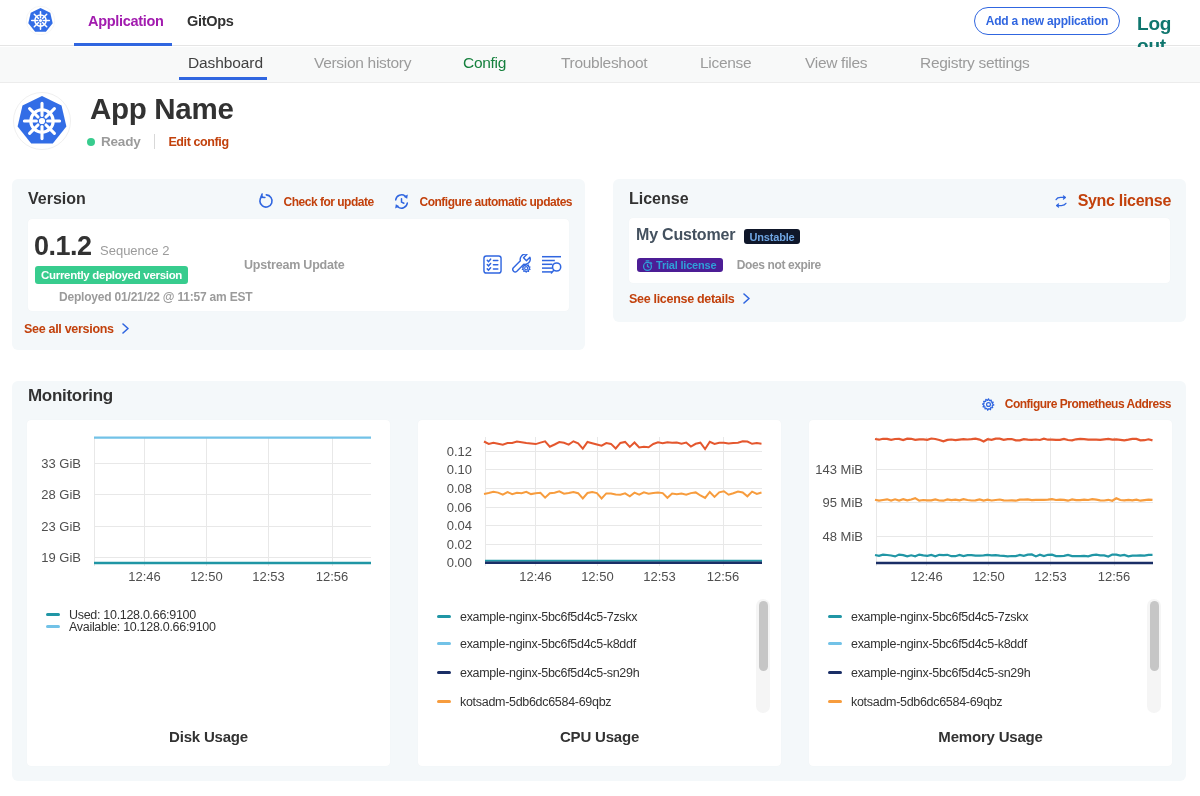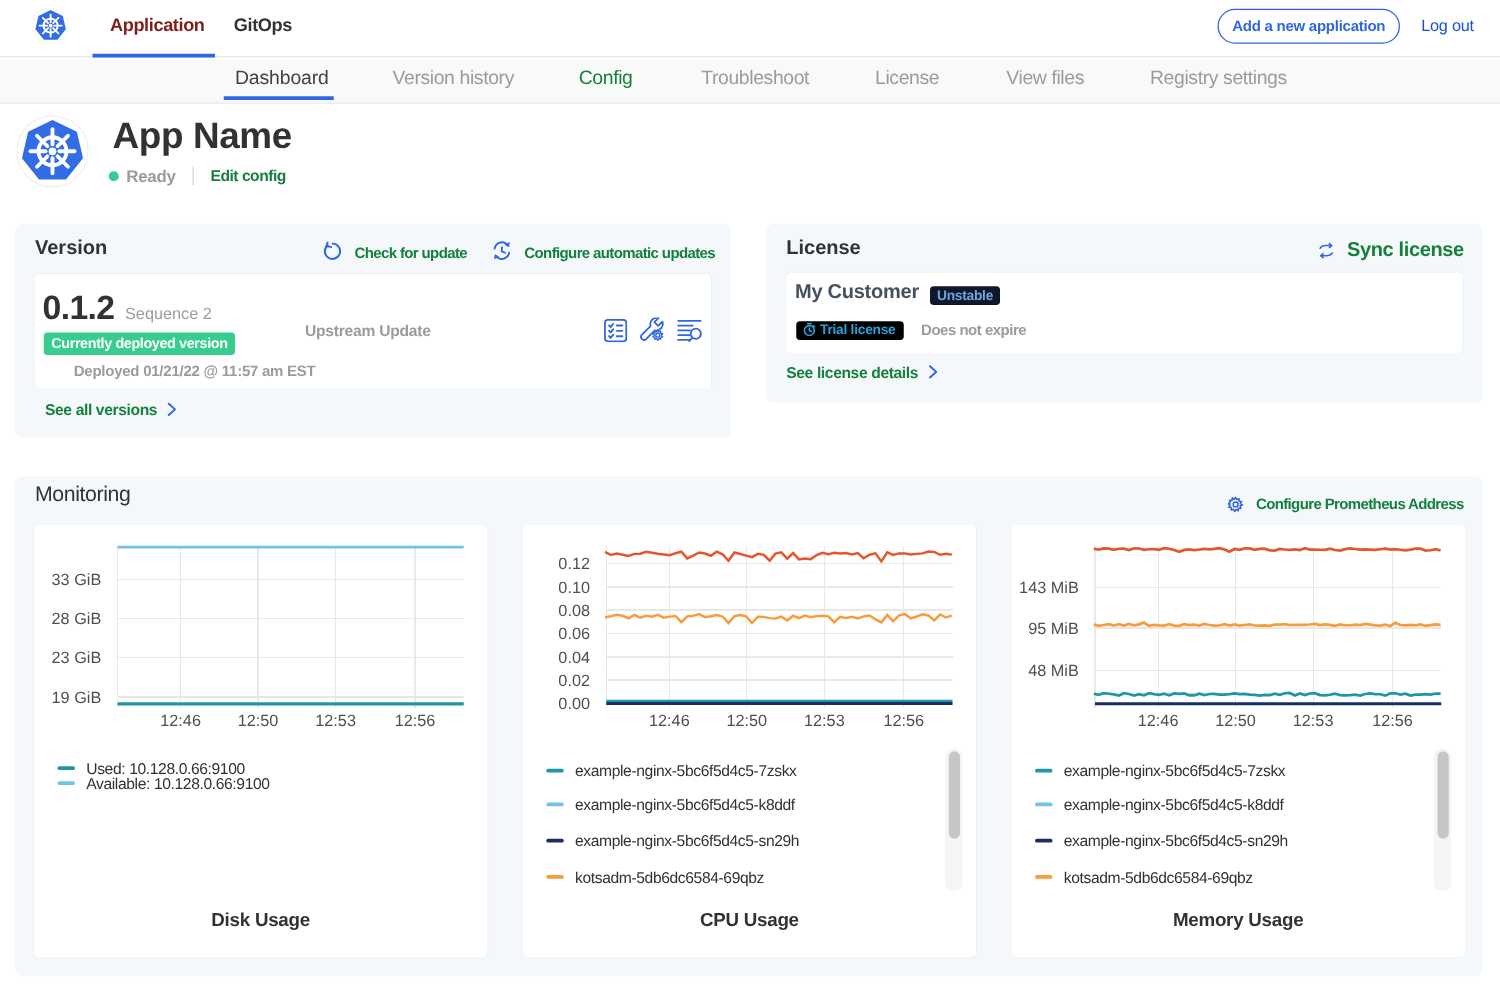--- a/index.html
+++ b/index.html
@@ -1,40 +1,40 @@
 <!DOCTYPE html>
 <html><head>
 <meta charset="utf-8">
 <style>
 * { margin:0; padding:0; box-sizing:border-box; }
 html,body { width:1200px; height:796px; background:#fff; font-family:"Liberation Sans",sans-serif; overflow:hidden; }
 .abs { position:absolute; }
-.link { color:#15803d; font-weight:bold; font-size:12.5px; letter-spacing:-0.3px; }
+.link { color:#c2410c; font-weight:bold; font-size:12.5px; letter-spacing:-0.3px; }
 .card { background:#f4f8fa; border-radius:6px; position:absolute; }
 .wcard { background:#fff; border-radius:4px; position:absolute; box-shadow:0 0 1px rgba(0,0,0,0.05); }
 .ax { font-size:13px; fill:#4f4f4f; font-family:"Liberation Sans",sans-serif; }
 .ctitle { font-weight:bold; font-size:15px; color:#323232; text-align:center; position:absolute; width:100%; letter-spacing:-0.2px; }
 .leg { position:absolute; font-size:12.5px; color:#323232; letter-spacing:-0.3px; white-space:nowrap; }
 .dash { display:inline-block; width:14px; height:3px; border-radius:2px; vertical-align:middle; margin-right:9px; margin-top:-2px; }
 </style>
 </head>
 <body style="position:relative;">
 
 <div class="abs" style="left:0;top:0;width:1200px;height:46px;background:#fff;border-bottom:1px solid #e5e5e5;">
   <div class="abs" style="left:26px;top:6px;">
     <svg width="29" height="29" viewBox="0 0 58 58">
       <circle cx="29" cy="29" r="28.5" fill="#fff" stroke="#ececec" stroke-width="1"></circle>
       <use href="#k8s" x="3.5" y="3" width="51" height="51"></use>
     </svg>
   </div>
-  <div class="abs" style="left:88px;top:13px;font-size:14.5px;font-weight:bold;color:#7f1d1d;letter-spacing:-0.3px;">Application</div>
+  <div class="abs" style="left:88px;top:13px;font-size:14.5px;font-weight:bold;color:#a21caf;letter-spacing:-0.3px;">Application</div>
   <div class="abs" style="left:187px;top:13px;font-size:14.5px;font-weight:bold;color:#323232;letter-spacing:-0.3px;">GitOps</div>
   <div class="abs" style="left:74px;top:43px;width:98px;height:3px;background:#3066e0;"></div>
   <div class="abs" style="left:974px;top:7px;width:146px;height:28px;border:1px solid #3066e0;border-radius:14px;color:#3066e0;font-weight:bold;font-size:12px;text-align:center;line-height:26px;letter-spacing:-0.2px;">Add a new application</div>
-  <div class="abs" style="left:1137px;top:13px;font-size:13px;font-weight:normal;color:#1d4ed8;letter-spacing:-0.2px;">Log out</div>
+  <div class="abs" style="left:1137px;top:13px;font-size:19px;font-weight:bold;color:#0f766e;letter-spacing:-0.2px;">Log out</div>
 </div>
 
 <div class="abs" style="left:0;top:47px;width:1200px;height:36px;background:#f8f9f9;border-bottom:1px solid #ececec;">
   <div class="abs" style="left:188px;top:7px;font-size:15.5px;color:#414141;font-weight:500;letter-spacing:-0.1px;">Dashboard</div>
   <div class="abs" style="left:314px;top:7px;font-size:15.5px;color:#9b9b9b;letter-spacing:-0.3px;">Version history</div>
   <div class="abs" style="left:463px;top:7px;font-size:15.5px;color:#15803d;letter-spacing:-0.3px;">Config</div>
   <div class="abs" style="left:561px;top:7px;font-size:15.5px;color:#9b9b9b;letter-spacing:-0.3px;">Troubleshoot</div>
   <div class="abs" style="left:700px;top:7px;font-size:15.5px;color:#9b9b9b;letter-spacing:-0.3px;">License</div>
   <div class="abs" style="left:805px;top:7px;font-size:15.5px;color:#9b9b9b;letter-spacing:-0.3px;">View files</div>
   <div class="abs" style="left:920px;top:7px;font-size:15.5px;color:#9b9b9b;letter-spacing:-0.3px;">Registry settings</div>
@@ -75,57 +75,57 @@
     <div class="abs" style="left:455px;top:36px;"><svg width="19" height="19" viewBox="0 0 20 20">
           <use href="#icklist"></use>
         </svg></div>
     <div class="abs" style="left:484px;top:35px;"><svg width="20" height="20" viewBox="0 0 21 21">
           <use href="#icwrench"></use>
         </svg></div>
     <div class="abs" style="left:513px;top:36px;"><svg width="21" height="19" viewBox="0 0 22 20">
           <use href="#iclogs"></use>
         </svg></div>
   </div>
-  <div class="abs" style="left:24px;top:140px;white-space:nowrap;"><span class="link">See all versions</span>
+  <div class="abs" style="left:12px;top:140px;white-space:nowrap;"><span class="link">See all versions</span>
     <svg width="9" height="11" viewBox="0 0 9 11" style="vertical-align:-1px;margin-left:3px;">
         <path d="M2 1 L7 5.5 L2 10" fill="none" stroke="#3066e0" stroke-width="1.6" stroke-linecap="round" stroke-linejoin="round"></path>
       </svg>
   </div>
 </div>
 
 <div class="card" style="left:613px;top:179px;width:573px;height:143px;">
   <div class="abs" style="left:16px;top:11px;font-size:16px;font-weight:bold;color:#323232;">License</div>
   <div class="abs" style="right:15px;top:13px;white-space:nowrap;">
     <svg width="14" height="15" viewBox="0 0 17 15" style="vertical-align:-3px;">
         <use href="#icsync"></use>
       </svg>
     <span class="link" style="margin-left:5px;font-size:16px;">Sync license</span>
   </div>
   <div class="wcard" style="left:16px;top:38.5px;width:541px;height:65px;">
     <div class="abs" style="left:7px;top:7px;">
       <span style="font-size:16px;font-weight:bold;color:#44515f;vertical-align:middle;letter-spacing:-0.2px;">My Customer</span>
       <span style="display:inline-block;margin-left:4px;background:#0f172a;border-radius:3px;color:#6fa5e2;font-size:11px;font-weight:600;padding:1.5px 6px;letter-spacing:-0.2px;vertical-align:-2px;">Unstable</span>
     </div>
     <div class="abs" style="left:8px;top:38px;">
-      <span style="display:inline-block;background:#000000;border-radius:3px;color:#2f9fd8;font-size:11px;font-weight:bold;padding:1px 7px 1px 5px;letter-spacing:-0.2px;vertical-align:middle;">
+      <span style="display:inline-block;background:#4c1d95;border-radius:3px;color:#2f9fd8;font-size:11px;font-weight:bold;padding:1px 7px 1px 5px;letter-spacing:-0.2px;vertical-align:middle;">
       <svg width="11" height="11" viewBox="0 0 12 12" style="vertical-align:-1.5px;margin-right:3px;">
             <use href="#icstop"></use>
           </svg>Trial license</span>
       <span style="font-size:12px;color:#9b9b9b;font-weight:bold;letter-spacing:-0.4px;margin-left:9px;vertical-align:middle;">Does not expire</span>
     </div>
   </div>
   <div class="abs" style="left:16px;top:110px;white-space:nowrap;"><span class="link">See license details</span>
     <svg width="9" height="11" viewBox="0 0 9 11" style="vertical-align:-1px;margin-left:3px;">
         <path d="M2 1 L7 5.5 L2 10" fill="none" stroke="#3066e0" stroke-width="1.6" stroke-linecap="round" stroke-linejoin="round"></path>
       </svg>
   </div>
 </div>
 
 <div class="card" style="left:12px;top:381px;width:1174px;height:400px;">
-  <div class="abs" style="left:16px;top:5px;font-size:17px;font-weight:normal;color:#323232;letter-spacing:-0.3px;">Monitoring</div>
+  <div class="abs" style="left:16px;top:5px;font-size:17px;font-weight:bold;color:#323232;letter-spacing:-0.3px;">Monitoring</div>
   <div class="abs" style="right:15px;top:13px;white-space:nowrap;text-align:right;">
     <svg width="13" height="13" viewBox="0 0 14 14" style="vertical-align:-2.5px;">
         <use href="#icgear"></use>
       </svg>
     <span class="link" style="margin-left:5px;font-size:12px;letter-spacing:-0.5px;">Configure Prometheus Address</span>
   </div>
 
   <div class="wcard" style="left:15px;top:39px;width:363px;height:346px;">
     <svg class="abs" width="363" height="170" style="left:0;top:0;">
       <g stroke="#e8e8e8" stroke-width="1" shape-rendering="crispEdges">

